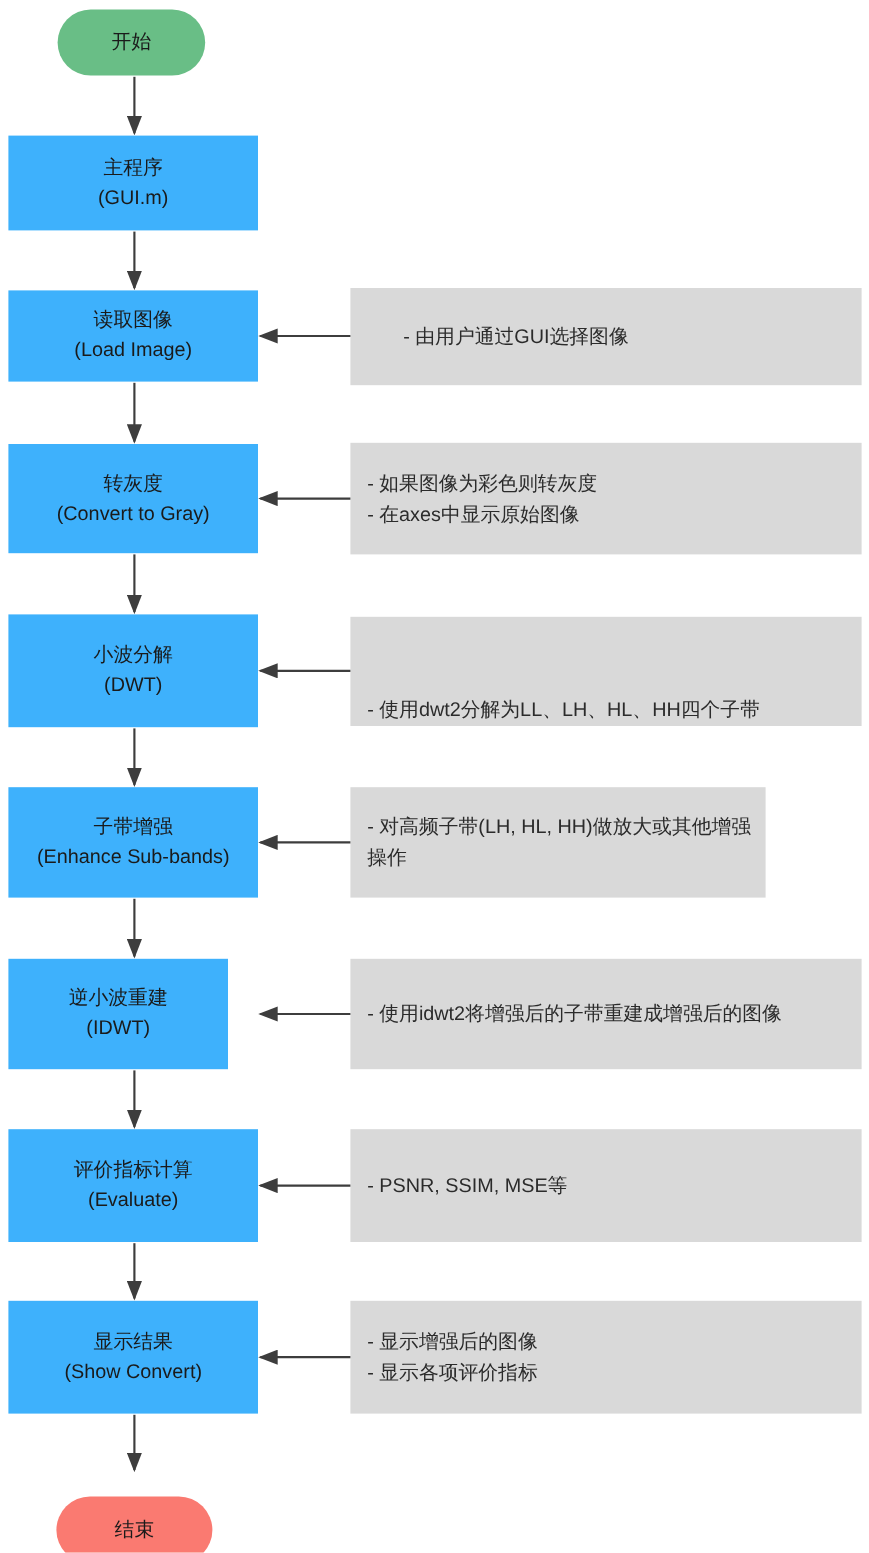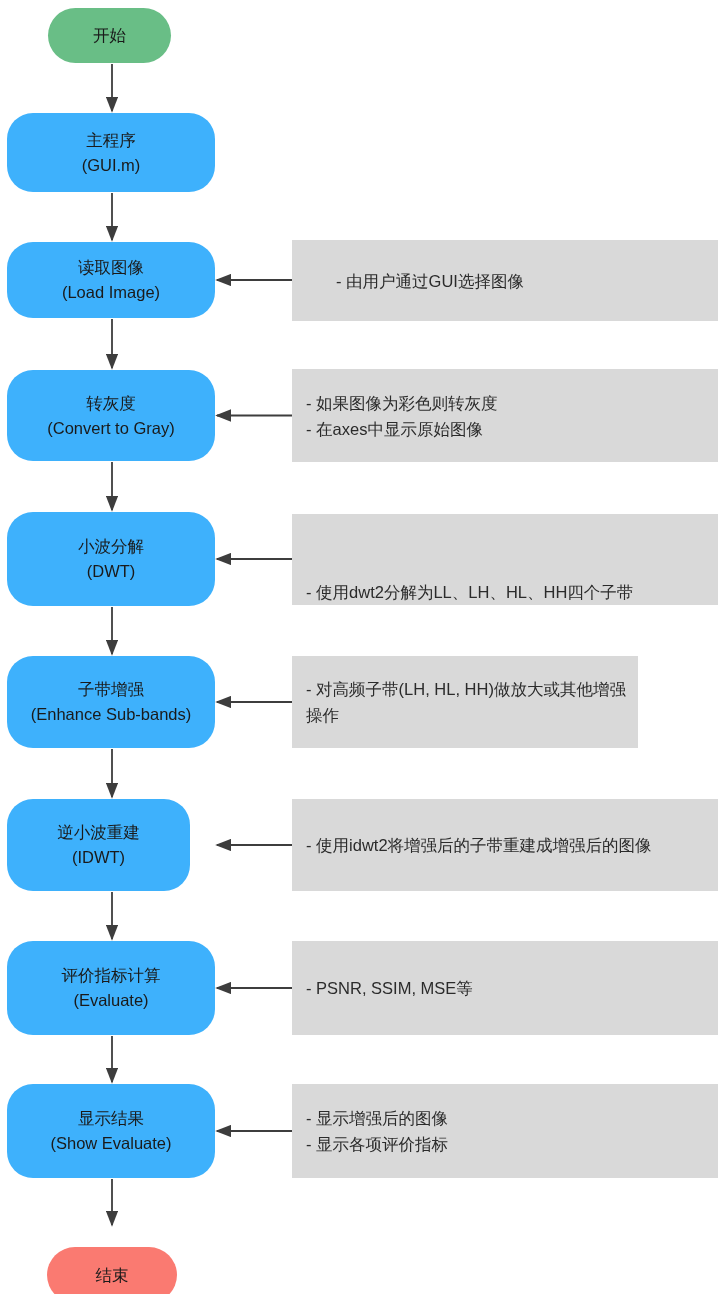--- a/index.html
+++ b/index.html
@@ -15,21 +15,21 @@
     position: absolute;
     display: flex;
     flex-direction: column;
     align-items: center;
     justify-content: center;
     text-align: center;
     font-size: 16.5px;
     line-height: 25px;
     color: var(--text, #1a1a1a);
   }
-  .process { background: var(--process-fill, #3EB1FC); border-radius: 26px; }
+  .process { background: var(--process-fill, #3EB1FC); }
   .stadium-start { background: var(--start-fill, #69BE86); border-radius: 28px; }
   .stadium-end   { background: var(--end-fill, #FA7A71);   border-radius: 28px; margin-top: 20px; }
   .note {
     position: absolute;
     background: var(--note-fill, #D9D9D9);
     display: flex;
     flex-direction: column;
     justify-content: center;
     box-sizing: border-box;
     padding-left: 14px;
@@ -95,21 +95,21 @@
     </div>
     <div class="shape process" style="left: 7px; top: 941px; width: 208px; height: 94px;">
       <span>评价指标计算</span>
       <span>(Evaluate)</span>
     </div>
     <div class="note" style="left: 292px; top: 941px; width: 426px; height: 94px;">
       <div>- PSNR, SSIM, MSE等</div>
     </div>
     <div class="shape process" style="left: 7px; top: 1084px; width: 208px; height: 94px;">
       <span>显示结果</span>
-      <span>(Show Evaluate)</span>
+      <span>(Show Convert)</span>
     </div>
     <div class="note" style="left: 292px; top: 1084px; width: 426px; height: 94px;">
       <div>- 显示增强后的图像</div>
       <div>- 显示各项评价指标</div>
     </div>
     <div class="shape stadium-end" style="left: 47px; top: 1227px; width: 130px; height: 56px;">
       <span>结束</span>
     </div>
     <svg class="arrows" viewBox="0 0 724 1294">
       <defs>

